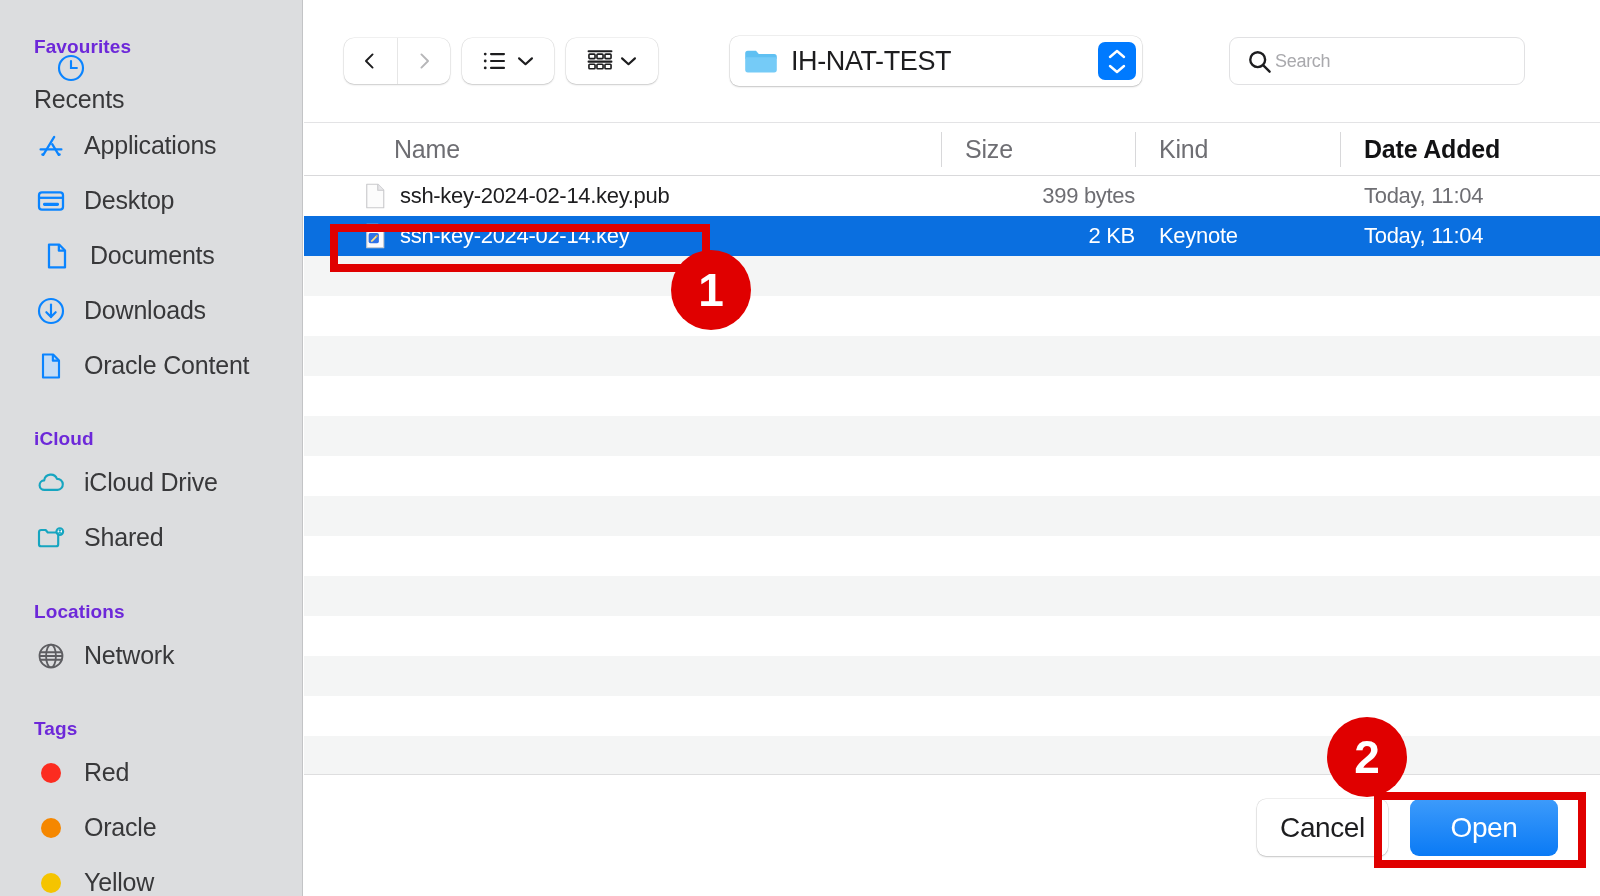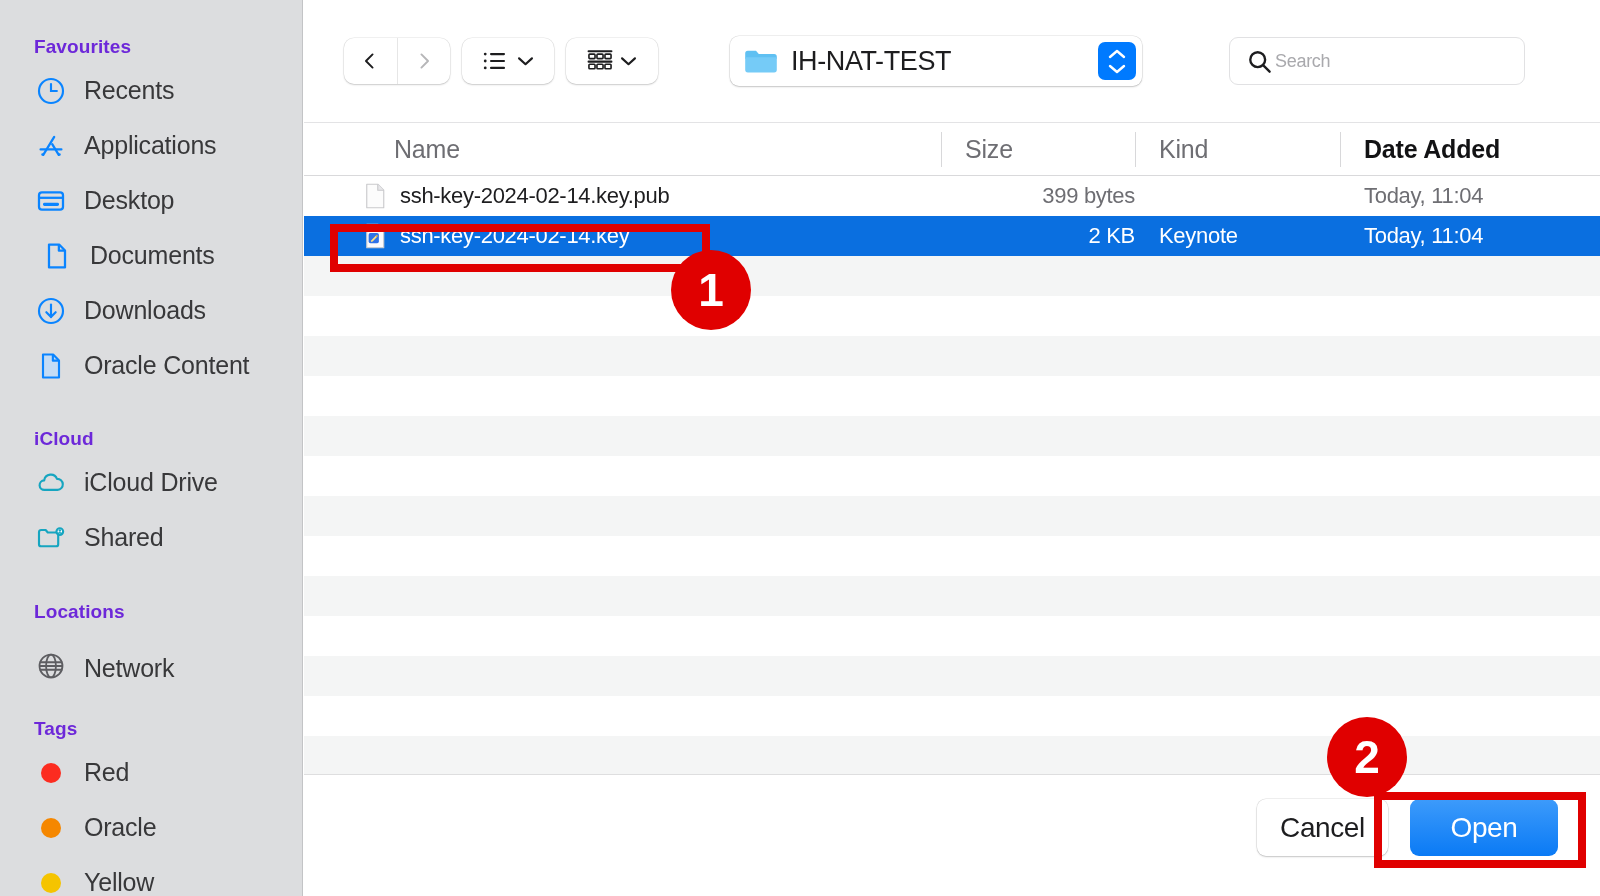--- a/index.html
+++ b/index.html
@@ -272,21 +272,21 @@
 </style>
 </head>
 <body>
 
 <div id="stage">
 
   <div id="sidebar">
 
     <div class="sb-section" style="position:absolute; left:0; top:36px;">Favourites</div>
 
-    <div class="sb-item" style="position:absolute; left:0; top:63px;">
+    <div class="sb-item" style="position:absolute; left:0; top:51px;flex-direction:column;">
       <span class="sb-icon">
         <svg width="32" height="32" viewBox="0 0 24 24" fill="none" stroke="#0a84ff" stroke-width="1.6">
           <circle cx="12" cy="12" r="9"></circle>
             <path d="M12 6.8V12h4.4" stroke-linecap="round"></path>
         </svg>
       </span>
       <span class="sb-label">Recents</span>
     </div>
 
     <div class="sb-item" style="position:absolute; left:0; top:118px;">
@@ -362,21 +362,21 @@
           <circle cx="18.6" cy="7.2" r="2.5" fill="#ffffff"></circle>
           <circle cx="18.6" cy="6.4" r="0.9" fill="#16a5c0" stroke="none"></circle>
           <path d="M16.9 9.1a1.9 1.9 0 0 1 3.4 0" stroke-width="1.2"></path>
         </svg>
       </span>
       <span class="sb-label">Shared</span>
     </div>
 
     <div class="sb-section" style="position:absolute; left:0; top:601px;">Locations</div>
 
-    <div class="sb-item" style="position:absolute; left:0; top:628px;align-items:flex-end;">
+    <div class="sb-item" style="position:absolute; left:0; top:628px;">
       <span class="sb-icon">
         <svg width="32" height="32" viewBox="0 0 24 24" fill="none" stroke="#5d5d61" stroke-width="1.35">
           <circle cx="12" cy="12" r="8.6"></circle>
           <ellipse cx="12" cy="12" rx="3.7" ry="8.6"></ellipse>
           <path d="M3.5 9.2h17M3.5 14.8h17M3.4 12h17.2"></path>
         </svg>
       </span>
       <span class="sb-label">Network</span>
     </div>
 

